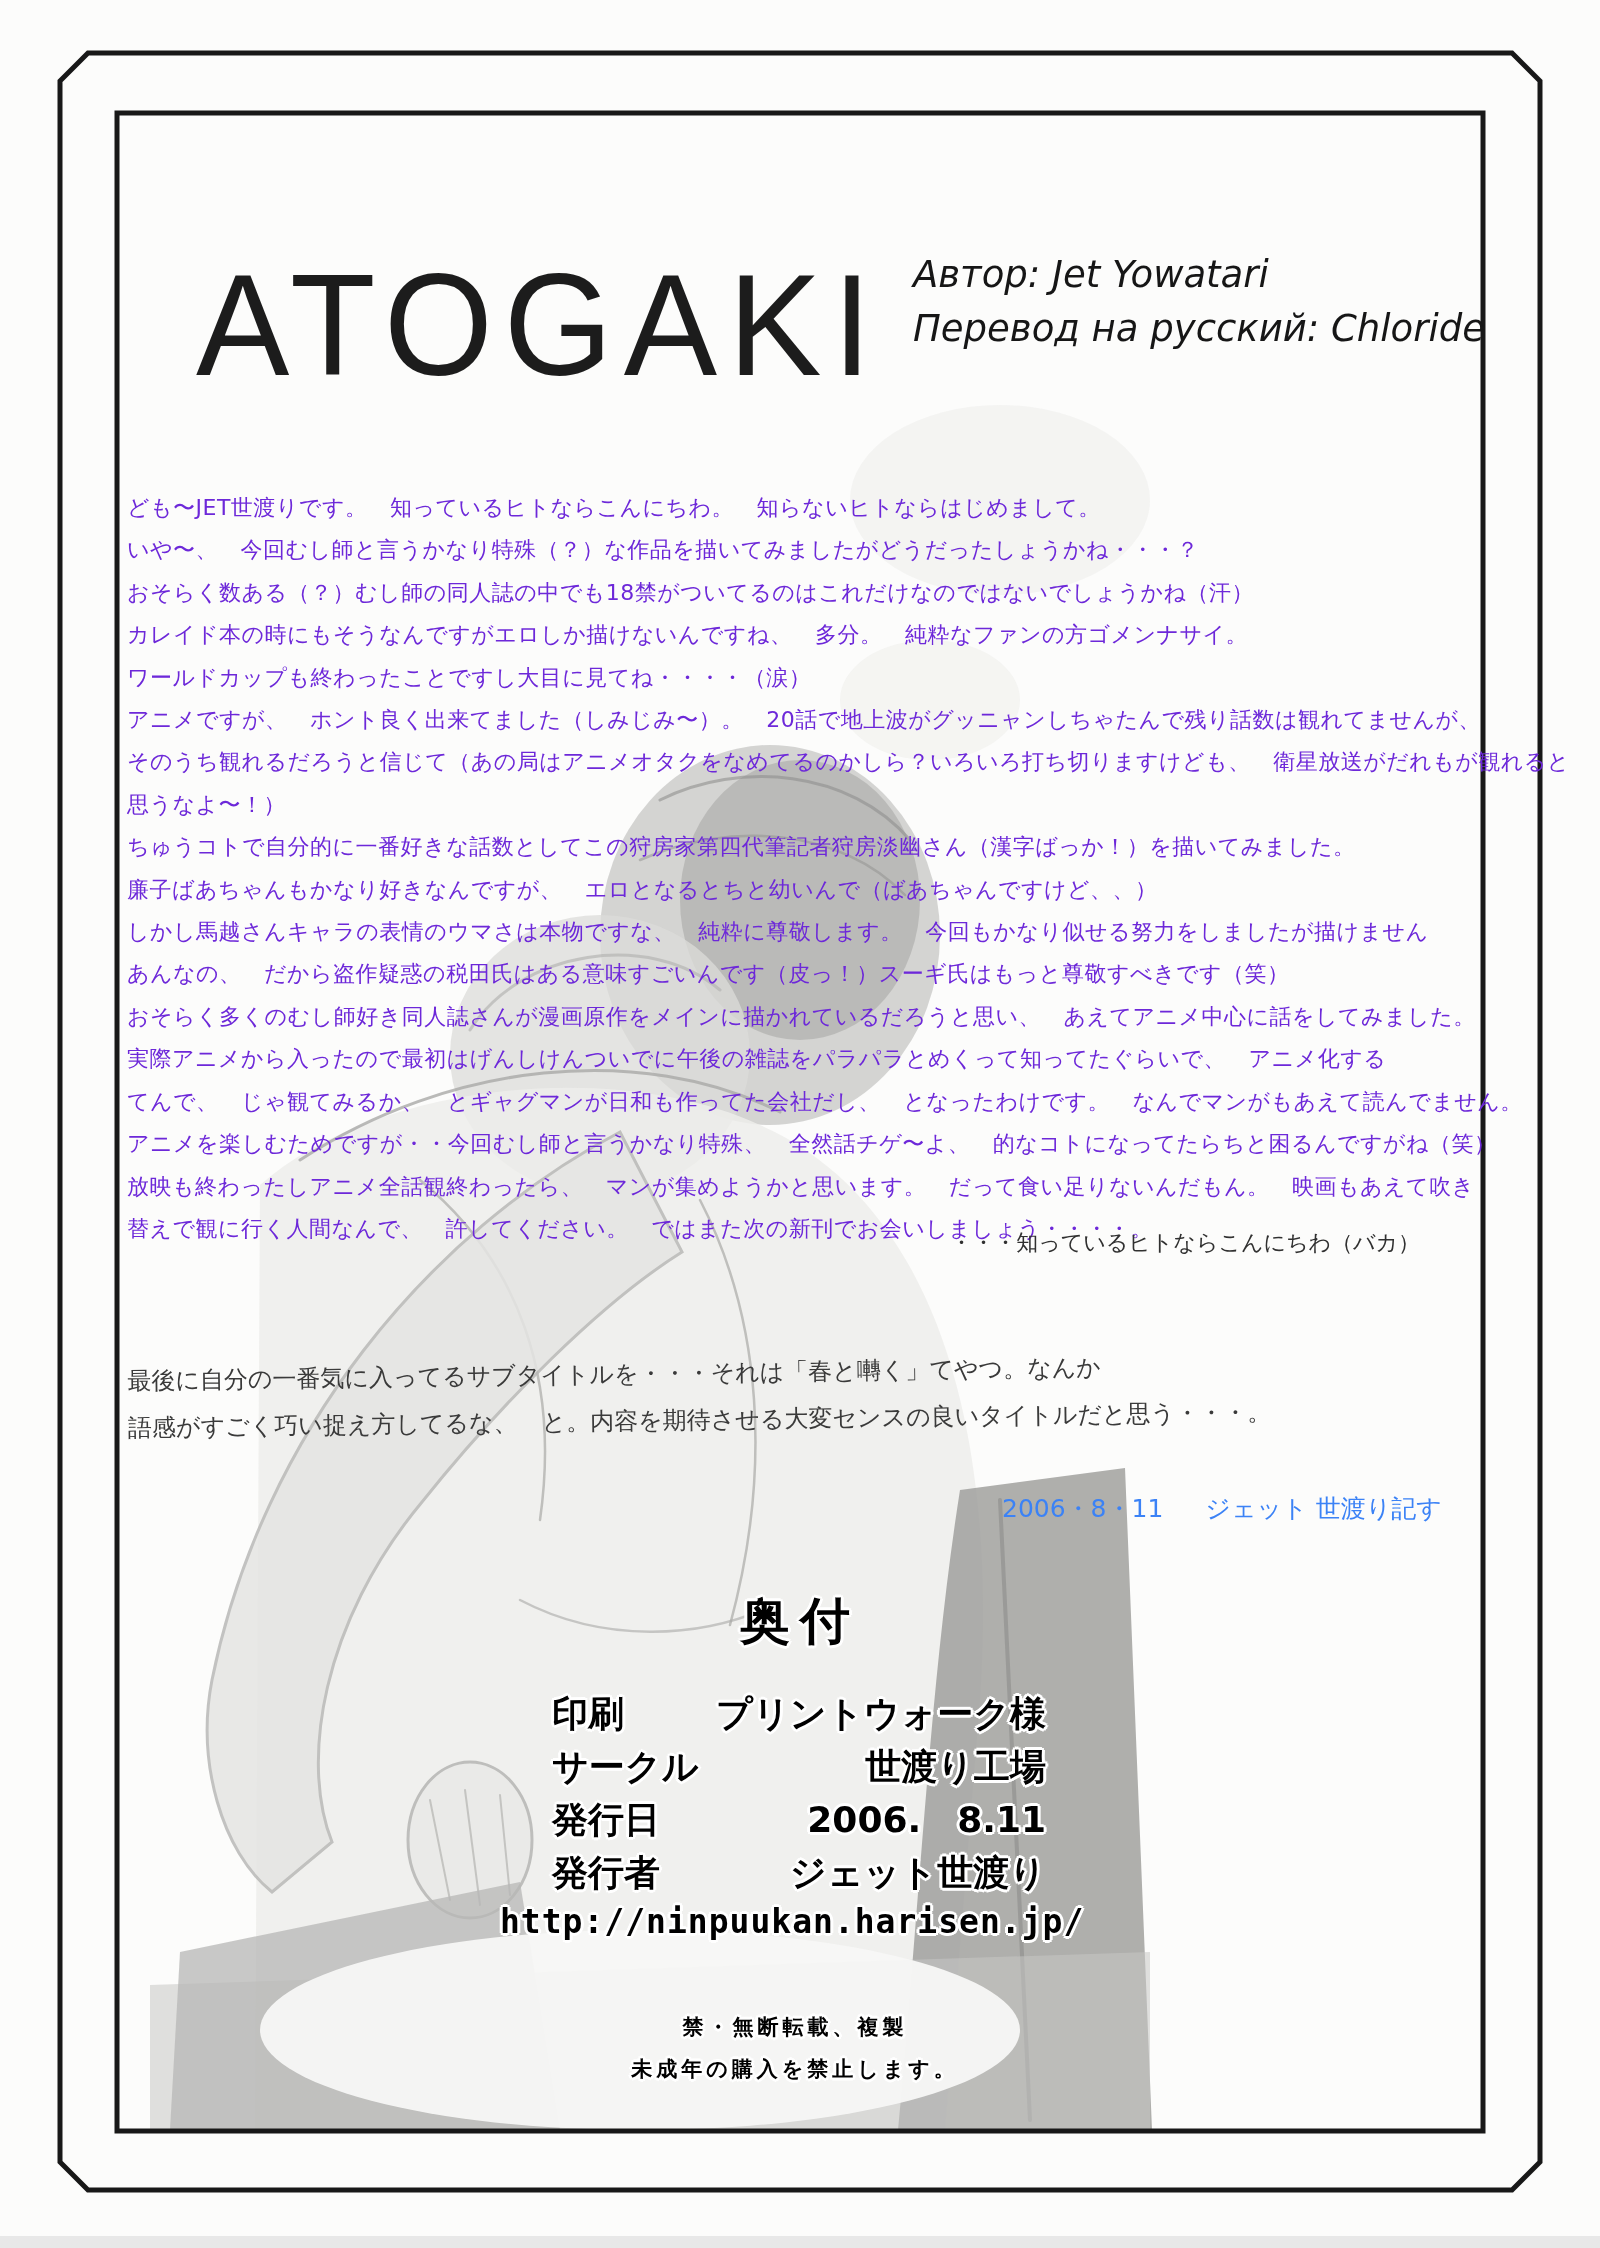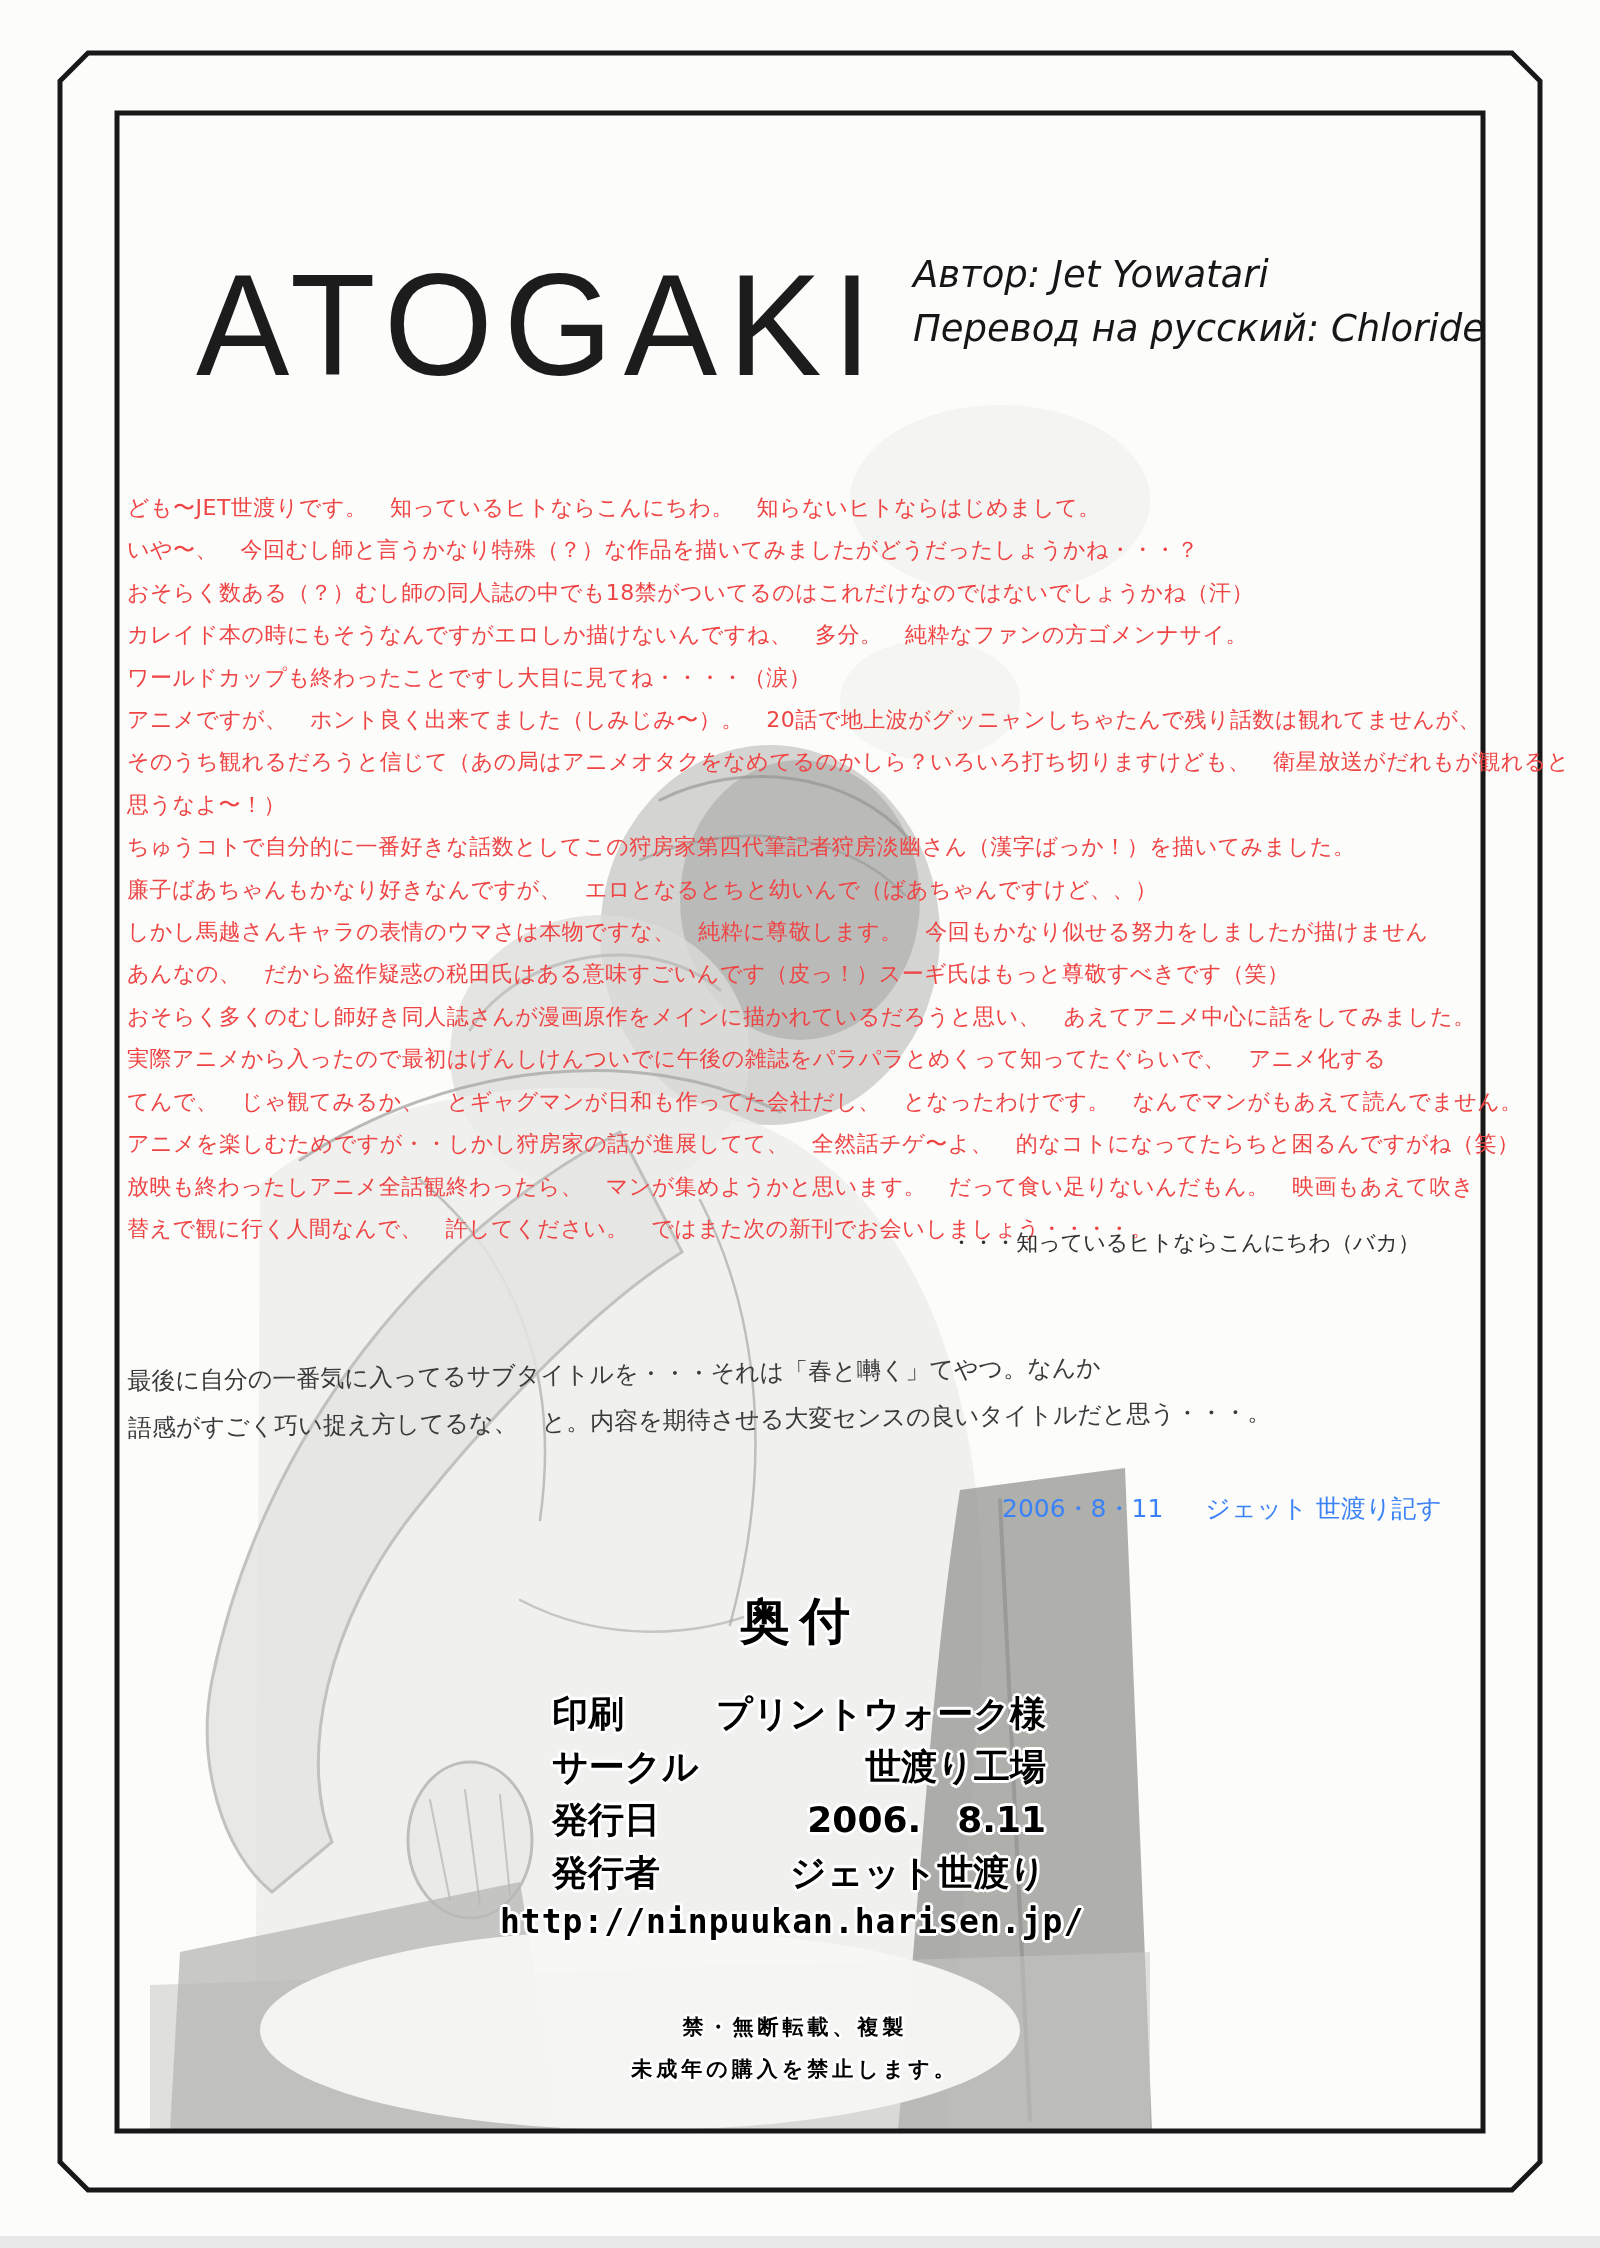--- a/index.html
+++ b/index.html
@@ -25,21 +25,21 @@
   }
   .credits{
     position:absolute;left:913px;top:248px;
     font-style:italic;font-size:37px;line-height:54px;
     color:#161616;white-space:nowrap;
     font-family:"DejaVu Sans",sans-serif;
   }
   .body-text{
     position:absolute;left:127px;top:487px;width:1360px;
     font-size:22px;line-height:42.4px;letter-spacing:.5px;
-    color:#ef4444;
+    color:#6d28d9;
   }
   .body-text p{margin:0;white-space:nowrap;}
   .ownership{
     position:absolute;left:880px;top:1228px;width:540px;
     text-align:right;font-size:22px;color:#303030;white-space:nowrap;
   }
   .closing{
     position:absolute;left:127px;top:1358px;
     font-size:24px;line-height:47px;color:#3a3a3a;
     transform:rotate(-0.8deg);transform-origin:left top;
@@ -140,21 +140,21 @@
       <p>アニメですが、　ホント良く出来てました（しみじみ〜）。　20話で地上波がグッニャンしちゃたんで残り話数は観れてませんが、</p>
       <p>そのうち観れるだろうと信じて（あの局はアニメオタクをなめてるのかしら？いろいろ打ち切りますけども、　衛星放送がだれもが観れると</p>
       <p>思うなよ〜！）</p>
       <p>ちゅうコトで自分的に一番好きな話数としてこの狩房家第四代筆記者狩房淡幽さん（漢字ばっか！）を描いてみました。</p>
       <p>廉子ばあちゃんもかなり好きなんですが、　エロとなるとちと幼いんで（ばあちゃんですけど、、）</p>
       <p>しかし馬越さんキャラの表情のウマさは本物ですな、　純粋に尊敬します。　今回もかなり似せる努力をしましたが描けません</p>
       <p>あんなの、　だから盗作疑惑の税田氏はある意味すごいんです（皮っ！）スーギ氏はもっと尊敬すべきです（笑）</p>
       <p>おそらく多くのむし師好き同人誌さんが漫画原作をメインに描かれているだろうと思い、　あえてアニメ中心に話をしてみました。</p>
       <p>実際アニメから入ったので最初はげんしけんついでに午後の雑誌をパラパラとめくって知ってたぐらいで、　アニメ化する</p>
       <p>てんで、　じゃ観てみるか、　とギャグマンが日和も作ってた会社だし、　となったわけです。　なんでマンがもあえて読んでません。</p>
-      <p>アニメを楽しむためですが・・しかし狩房家の話が進展してて、　全然話チゲ〜よ、　的なコトになってたらちと困るんですがね（笑）</p>
+      <p>アニメを楽しむためですが・・今回むし師と言うかなり特殊、　全然話チゲ〜よ、　的なコトになってたらちと困るんですがね（笑）</p>
       <p>放映も終わったしアニメ全話観終わったら、　マンが集めようかと思います。　だって食い足りないんだもん。　映画もあえて吹き</p>
       <p>替えで観に行く人間なんで、　許してください。　ではまた次の新刊でお会いしましょう・・・・。</p>
     </div>
 
     <div class="ownership">・・・知っているヒトならこんにちわ（バカ）</div>
 
     <div class="closing">
       <div>最後に自分の一番気に入ってるサブタイトルを・・・それは「春と囀く」てやつ。なんか</div>
       <div>語感がすごく巧い捉え方してるな、　と。内容を期待させる大変センスの良いタイトルだと思う・・・。</div>
     </div>

